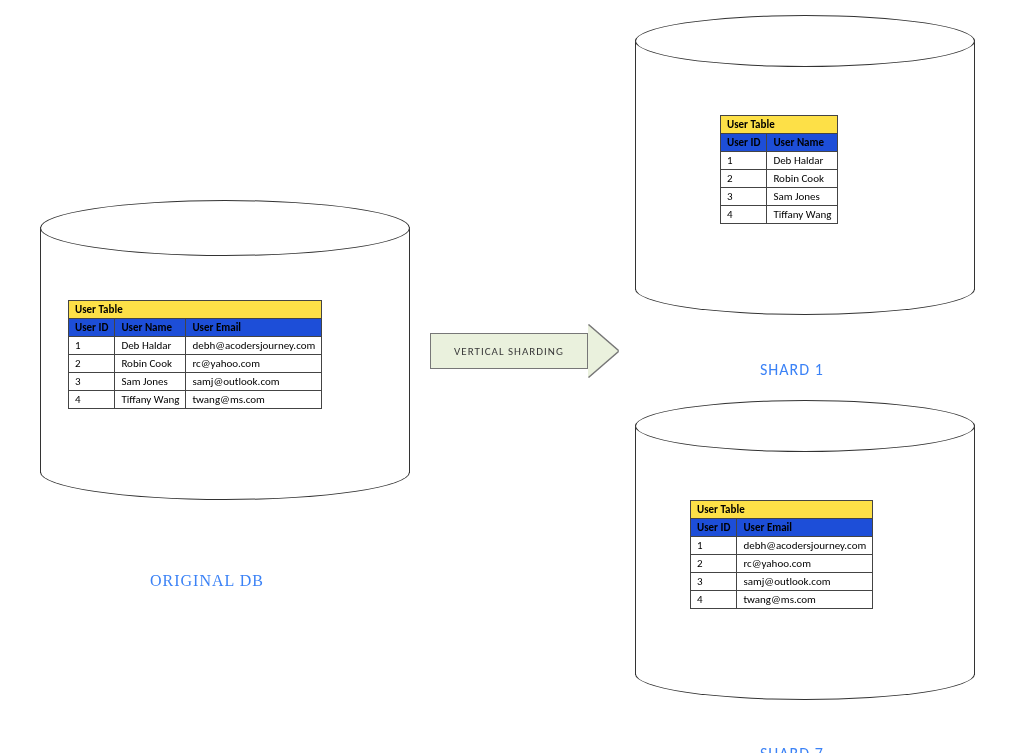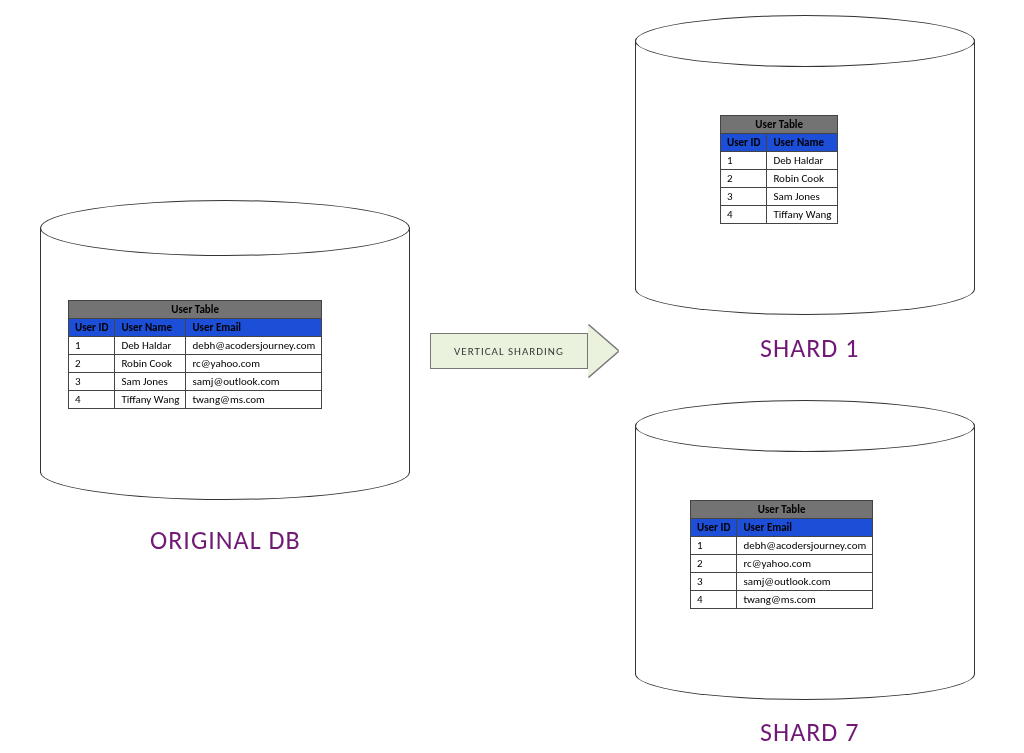--- a/index.html
+++ b/index.html
@@ -52,22 +52,22 @@
     padding:2px 6px;
     text-align:left;
     white-space:nowrap;
     font-weight:normal;
   }
   .tbl thead th{
     background:#1d4ed8;
     font-weight:bold;
   }
   .tbl .title th{
-    text-align:center;
-    background:#737373;
+    text-align:left;
+    background:#fde047;
     font-weight:bold;
   }
   
   .arrow{
     position:absolute;
     display:flex;
     align-items:center;
     justify-content:flex-end;
   }
   .arrow .shaft{
@@ -86,23 +86,24 @@
     width:0;height:0;
     border-top:26px solid transparent;
     border-bottom:26px solid transparent;
     border-left:30px solid #eaf1dd;
     position:relative;
     filter:drop-shadow(1px 0 0 #777) drop-shadow(0 1px 0 #777) drop-shadow(0 -1px 0 #777);
   }
   
   .label{
     position:absolute;
-    font-size:26px;
-    color:#701a75;
+    font-size:16px;
+    color:#3b82f6;
     letter-spacing:1px;
+    margin-top:28px;
   }
 </style>
 </head>
 <body>
 
 <div class="stage">
 
   <div class="cyl" style="left:40px;top:200px;width:370px;height:300px;">
     <div class="top" style="top:0;height:54px;"></div>
     <div class="body" style="top:27px;bottom:27px;"></div>
@@ -137,21 +138,21 @@
             </tr>
           <tr>
               <td>4</td>
               <td>Tiffany Wang</td>
               <td>twang@ms.com</td>
             </tr>
         </tbody>
       </table>
     </div>
   </div>
-  <div class="label" style="left:150px;top:524px;">ORIGINAL DB</div>
+  <div class="label" style="left:150px;top:544px;font-family:Liberation Serif, serif;">ORIGINAL DB</div>
 
   <div class="arrow" style="left:430px;top:325px;">
     <div class="shaft" style="width:140px;">
       <span>VERTICAL SHARDING</span>
     </div>
     <div class="head"></div>
   </div>
 
   <div class="cyl" style="left:635px;top:15px;width:340px;height:300px;">
     <div class="top" style="top:0;height:50px;"></div>

